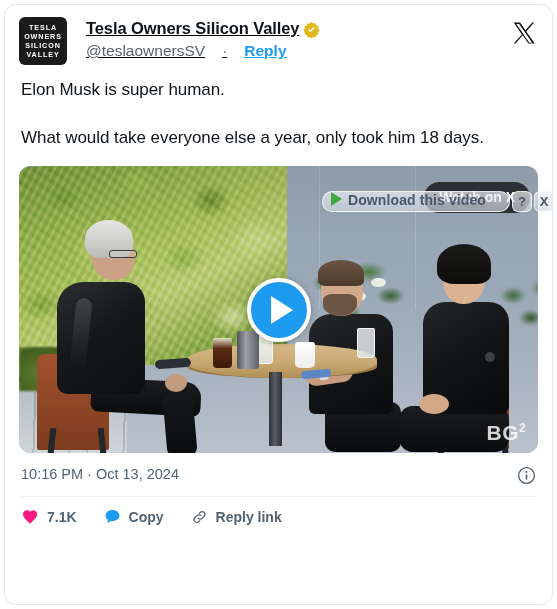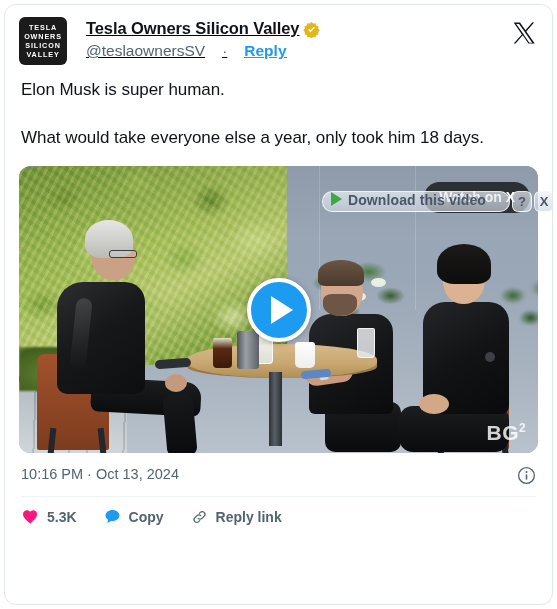--- a/index.html
+++ b/index.html
@@ -663,21 +663,21 @@
   <div class="divider"></div>
 
   <div class="actions">
 
     <div class="action">
       <span class="heart-icon">
         <svg viewBox="0 0 24 24" width="19" height="18" aria-hidden="true">
           <path fill="#f91880" d="M12 21.2l-1.45-1.32C5.4 15.2 2 12.1 2 8.3 2 5.4 4.3 3.1 7.2 3.1c1.64 0 3.2.76 4.2 1.97A5.54 5.54 0 0 1 15.6 3.1c2.9 0 5.2 2.3 5.2 5.2 0 3.8-3.4 6.9-8.55 11.6L12 21.2z"></path>
         </svg>
       </span>
-      <span class="action-label">5.3K</span>
+      <span class="action-label">7.1K</span>
     </div>
 
     <div class="action">
       <span class="reply-icon">
         <svg viewBox="0 0 24 24" width="19" height="18" aria-hidden="true">
           <path fill="#1d9bf0" d="M12 2.6c-5.1 0-9.3 3.3-9.3 7.4 0 2.35 1.37 4.44 3.5 5.8l-1.0 3.5c-.12.42.33.76.7.53l4.2-2.6c.63.11 1.26.17 1.9.17 5.1 0 9.3-3.3 9.3-7.4s-4.2-7.4-9.3-7.4z"></path>
         </svg>
       </span>
       <span class="action-label">Copy</span>
     </div>

